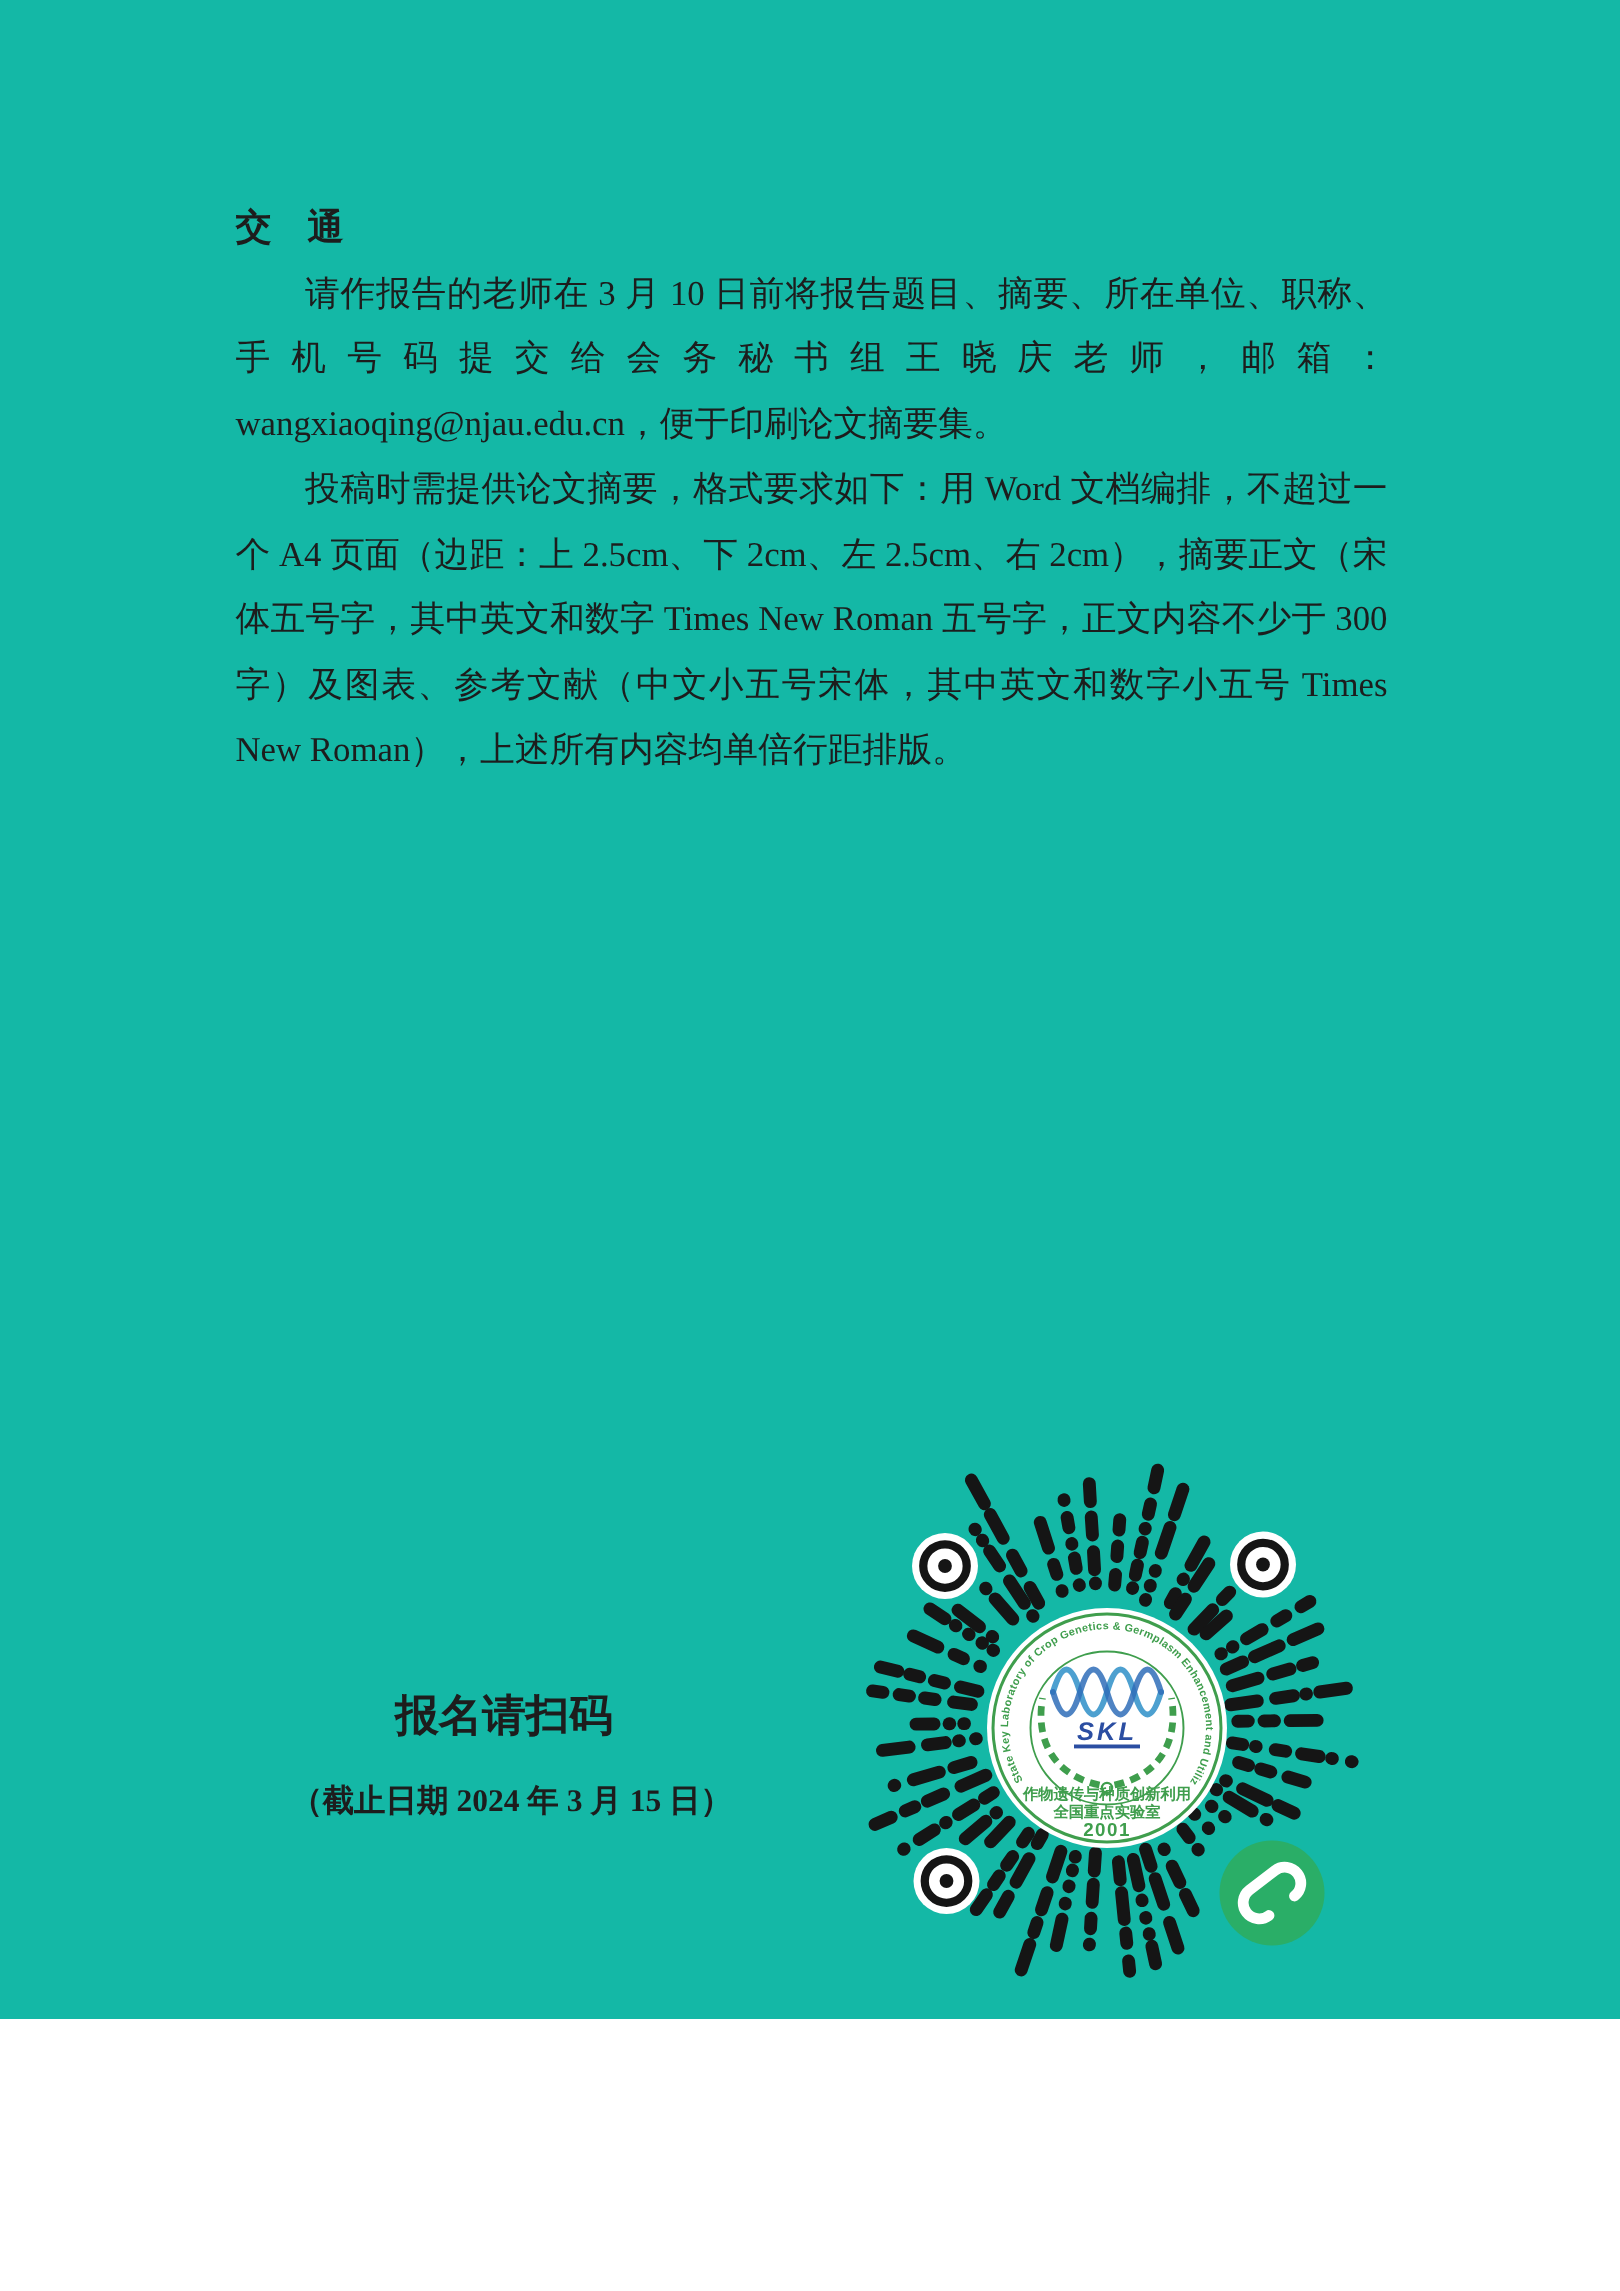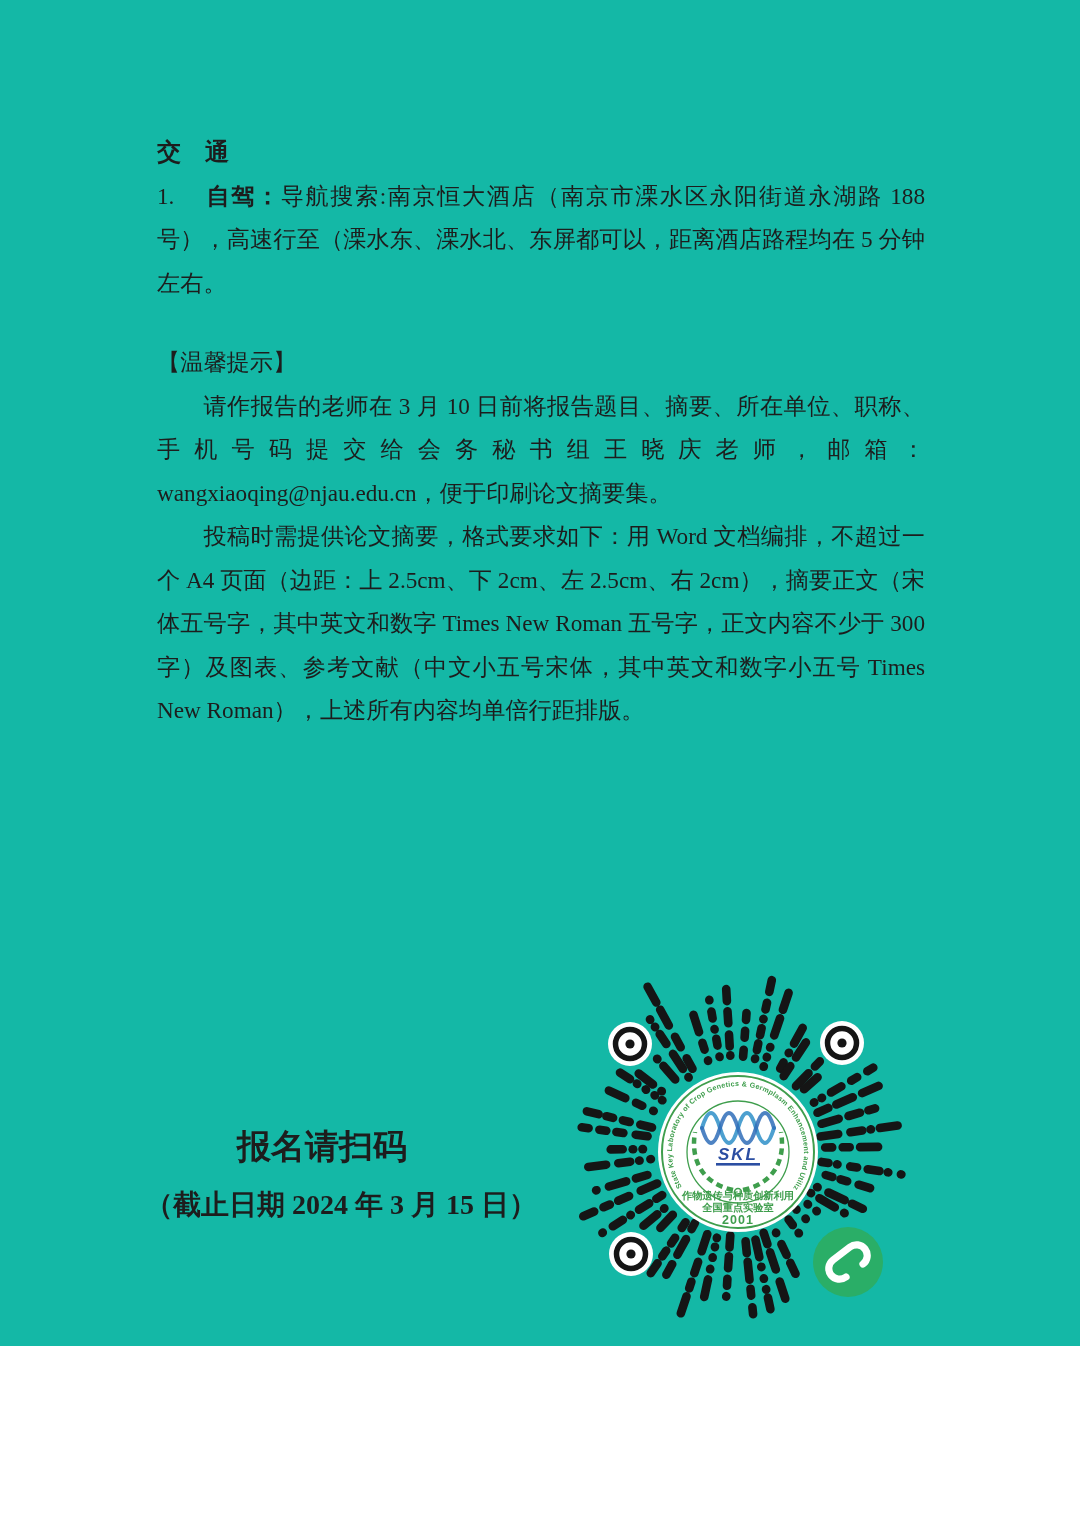--- a/index.html
+++ b/index.html
@@ -16,26 +16,26 @@
   .content p{margin:0;}
   .heading{
     margin:0;font-size:24px;font-weight:bold;line-height:43.5px;text-align:left;
   }
   .item .num{display:inline-block;width:48px;font-weight:normal;}
   .item .label{font-weight:bold;}
   .tips-heading{margin-top:36px !important;text-align:left;}
   .tip{text-indent:2em;}
   .signup-section{position:absolute;left:0;top:0;width:1080px;height:1527px;pointer-events:none;}
   .scan-label{
-    position:absolute;left:322px;top:1124px;transform:translateX(-50%);
-    font-size:34px;font-weight:bold;white-space:nowrap;
+    position:absolute;left:336px;top:1124px;transform:translateX(-50%);
+    font-size:29px;font-weight:bold;white-space:nowrap;
   }
   .deadline{
     position:absolute;left:341px;top:1186px;transform:translateX(-50%);
-    font-size:28px;font-weight:bold;white-space:nowrap;
+    font-size:21px;font-weight:bold;white-space:nowrap;
   }
   .qr-wrap{position:absolute;left:570px;top:974px;width:342px;height:348px;}
   
   .eye-ring{fill:#ffffff;stroke:var(--qr-black,#151515);}
   .eye-dot{fill:var(--qr-black,#151515);}
   .badge-ring{fill:#ffffff;stroke:var(--badge-green,#3f9e4d);}
   .badge-halo{fill:#ffffff;}
   .ring-text{fill:var(--badge-green,#3f9e4d);font-size:7.2px;font-weight:bold;
              font-family:"Liberation Sans","DejaVu Sans",sans-serif;letter-spacing:.25px;}
   .dna1{fill:none;stroke:var(--dna-blue,#4da0d0);stroke-width:4;stroke-linecap:round;}
@@ -53,26 +53,24 @@
   .wx-glyph{fill:none;stroke:#ffffff;stroke-width:7.2;stroke-linecap:round;}
 </style>
 </head>
 <body>
 
 <div class="page">
   <div class="content">
 
     <p class="heading">交　通</p>
 
-    <p class="item"><span class="num">1.</span><span class="label">自驾：</span><span>导航搜索:南京恒大酒店（南京市溧水区永阳街道永湖路 188 号），高速行至（溧水东、溧水北、东屏都可以，距离酒店路程均在 5 分钟左右。</span></p>
-
-
-
-
-    <p class="tips-heading">【温馨提示】</p>
+
+
+
+
 
     <p class="tip">请作报告的老师在 3 月 10 日前将报告题目、摘要、所在单位、职称、手机号码提交给会务秘书组王晓庆老师，邮箱：wangxiaoqing@njau.edu.cn，便于印刷论文摘要集。</p>
     <p class="tip">投稿时需提供论文摘要，格式要求如下：用 Word 文档编排，不超过一个 A4 页面（边距：上 2.5cm、下 2cm、左 2.5cm、右 2cm），摘要正文（宋体五号字，其中英文和数字 Times New Roman 五号字，正文内容不少于 300 字）及图表、参考文献（中文小五号宋体，其中英文和数字小五号 Times New Roman），上述所有内容均单倍行距排版。</p>
   </div>
 
   <div class="signup-section">
     <div class="scan-label">报名请扫码</div>
     <div class="deadline">（截止日期 2024 年 3 月 15 日）</div>
 
     <div class="qr-wrap">

